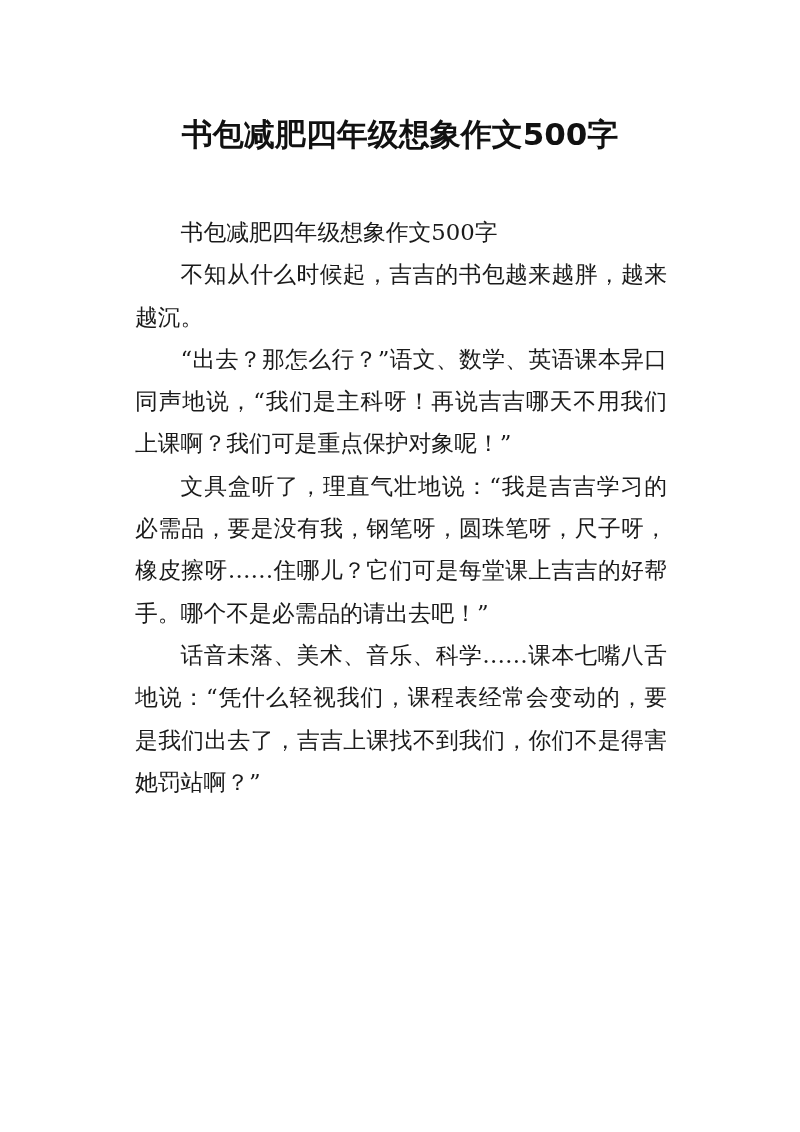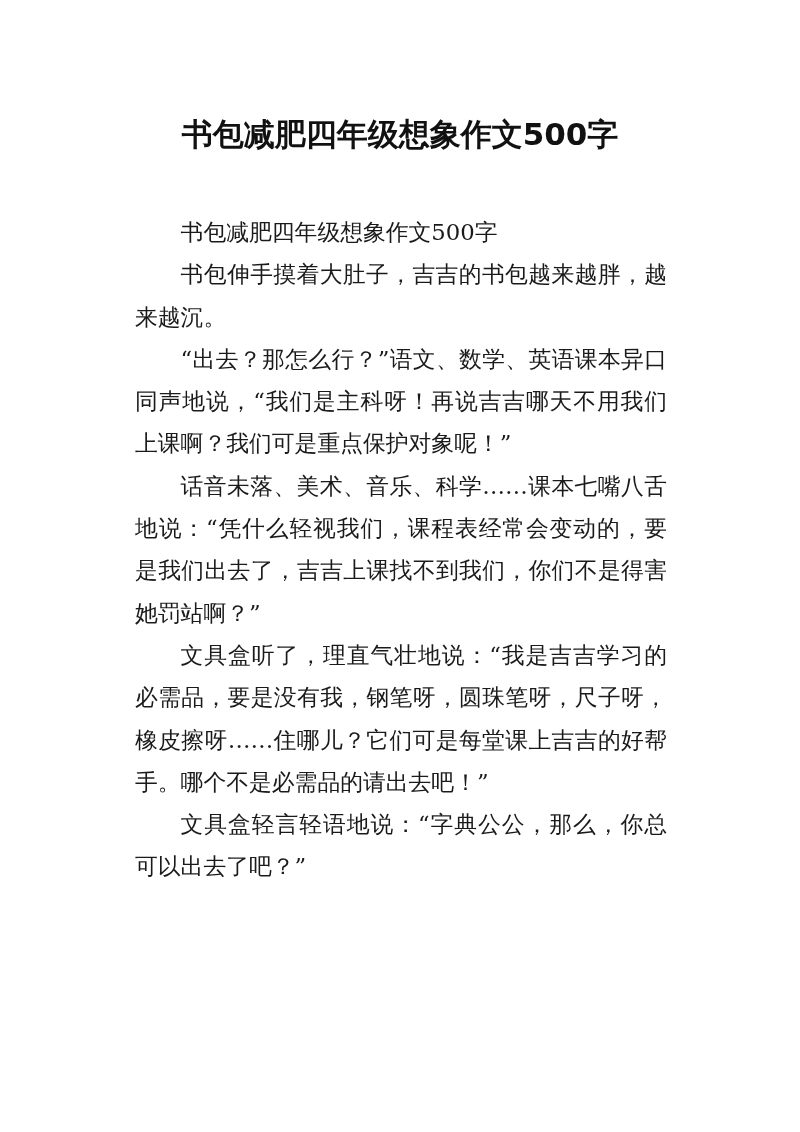--- a/index.html
+++ b/index.html
@@ -51,19 +51,18 @@
       text-indent: 2em;
     }
   </style>
 </head>
 <body>
 
 <div class="page">
   <h1 class="title">书包减肥四年级想象作文500字</h1>
   <div class="body">
     <p>书包减肥四年级想象作文500字</p>
-    <p>书包伸手摸着大肚子，吉吉的书包越来越胖，越来越沉。</p>
+    <p>不知从什么时候起，吉吉的书包越来越胖，越来越沉。</p>
     <p>“出去？那怎么行？”语文、数学、英语课本异口同声地说，“我们是主科呀！再说吉吉哪天不用我们上课啊？我们可是重点保护对象呢！”</p>
+    <p>文具盒听了，理直气壮地说：“我是吉吉学习的必需品，要是没有我，钢笔呀，圆珠笔呀，尺子呀，橡皮擦呀……住哪儿？它们可是每堂课上吉吉的好帮手。哪个不是必需品的请出去吧！”</p>
     <p>话音未落、美术、音乐、科学……课本七嘴八舌地说：“凭什么轻视我们，课程表经常会变动的，要是我们出去了，吉吉上课找不到我们，你们不是得害她罚站啊？”</p>
-    <p>文具盒听了，理直气壮地说：“我是吉吉学习的必需品，要是没有我，钢笔呀，圆珠笔呀，尺子呀，橡皮擦呀……住哪儿？它们可是每堂课上吉吉的好帮手。哪个不是必需品的请出去吧！”</p>
-    <p>文具盒轻言轻语地说：“字典公公，那么，你总可以出去了吧？”</p>
   </div>
 </div>
 
 </body></html>

